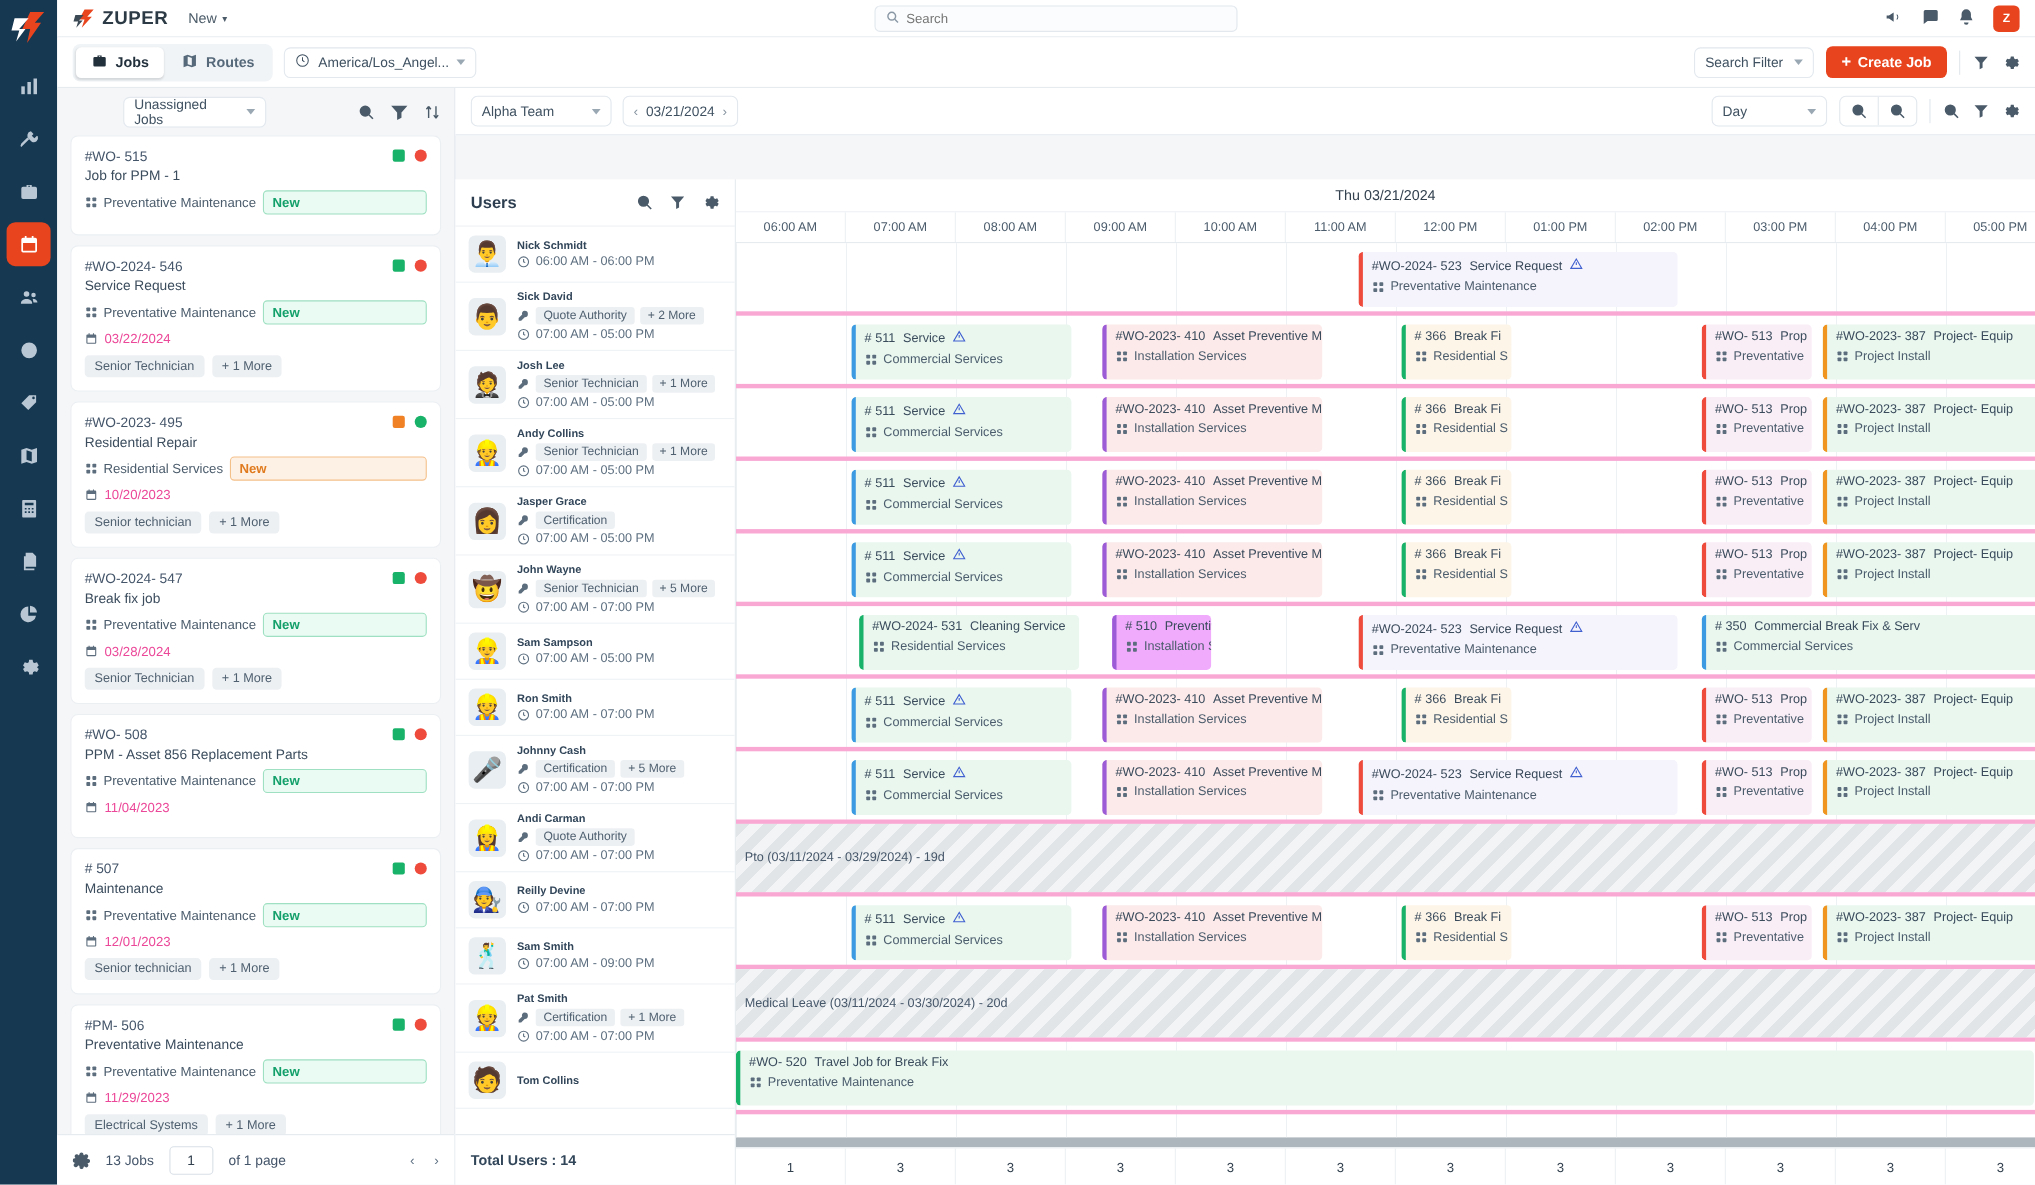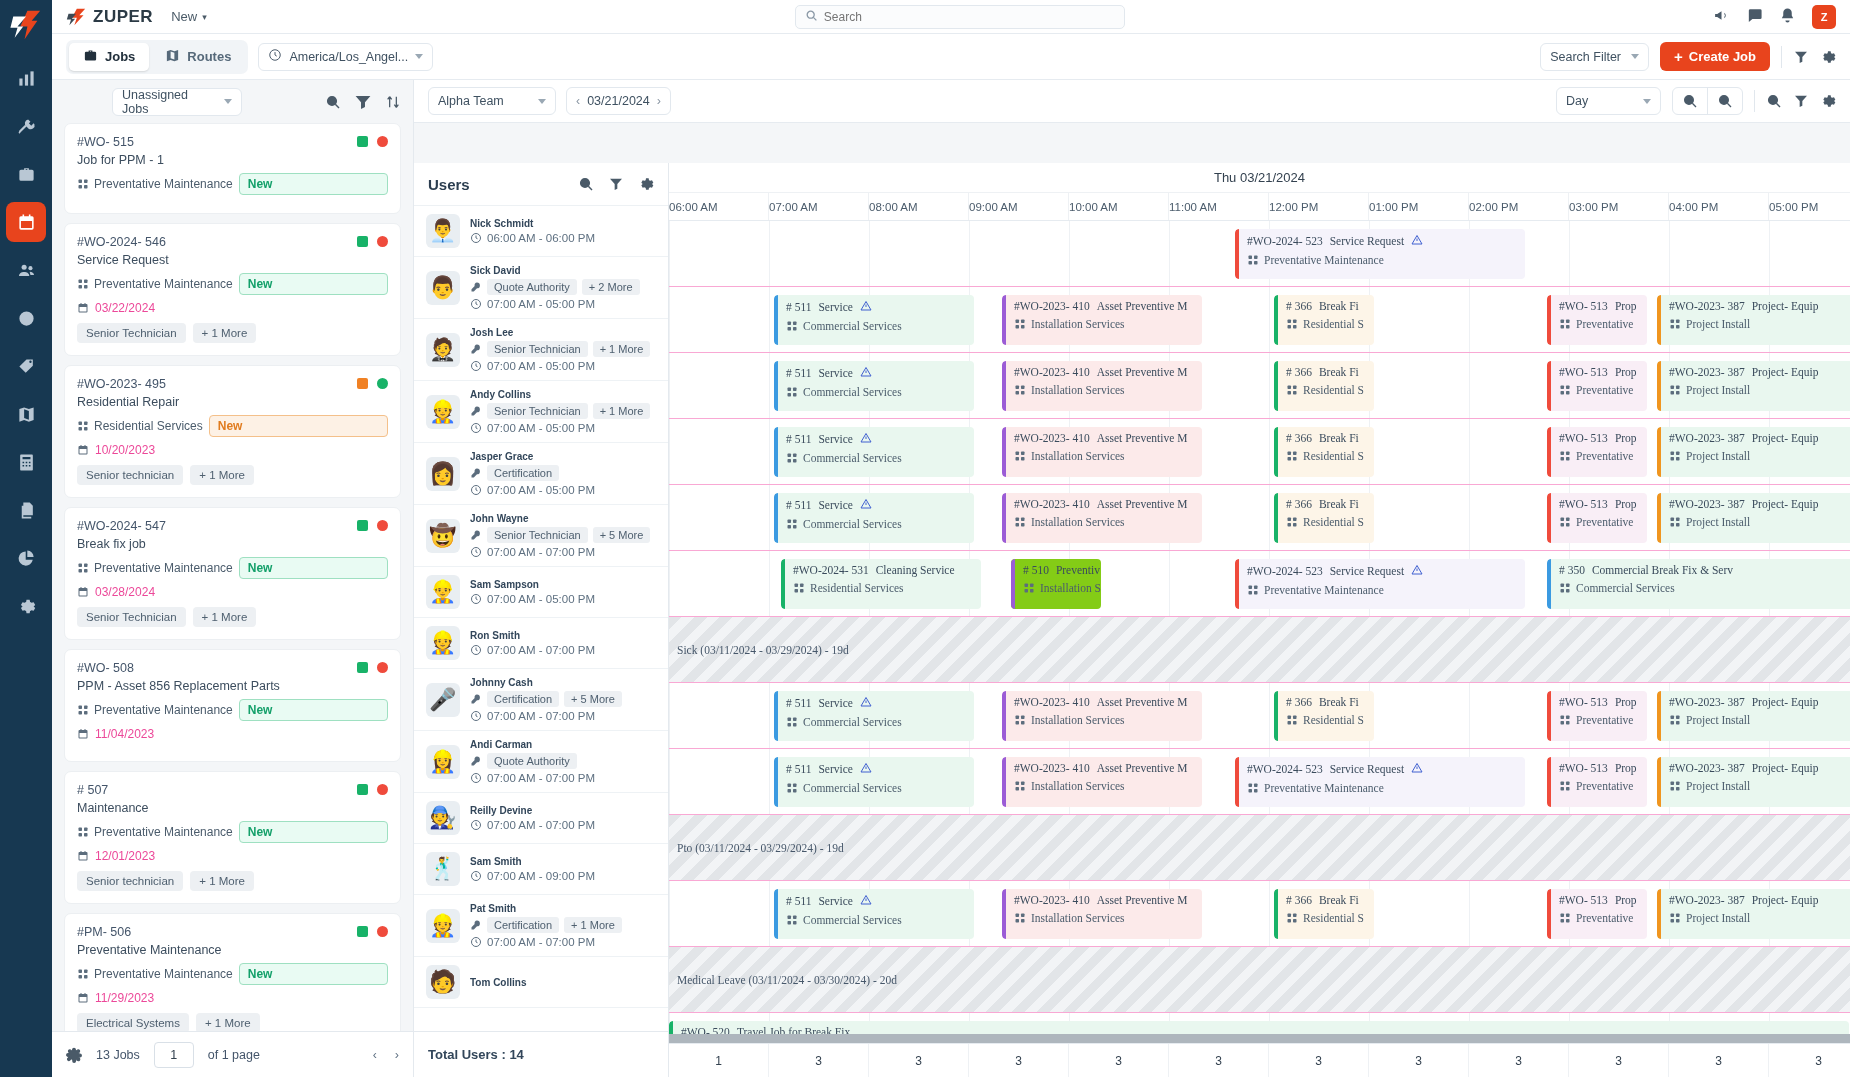--- a/index.html
+++ b/index.html
@@ -129,26 +129,26 @@
   .u-name { font-size:10px; font-weight:bold; color:#32465a; white-space:nowrap; overflow:hidden; }
   .u-skills { display:flex; align-items:center; gap:5px; }
   .u-skill { background:#edf0f3; border-radius:3px; font-size:11px; color:#4f6070; padding:2px 7px; white-space:nowrap; }
   .u-time { font-size:11.5px; color:#5e7081; display:flex; align-items:center; gap:5px; white-space:nowrap;}
   .users-foot { height:46px; border-top:1px solid #e4e9ee; display:flex; align-items:center; padding:0 14px; font-size:13px; font-weight:bold; color:#32465a; }
 
   
   .tl { flex:1; min-width:0; background:#fff; display:flex; flex-direction:column; position:relative; overflow:hidden;}
   .tl-daterow { height:30px; display:flex; align-items:center; justify-content:center; font-size:13px; color:#33414f; border-bottom:1px solid #eef1f4; }
   .tl-hours { height:28px; display:flex; border-bottom:1px solid #e6ebf0; }
-  .hcell { width:100px; flex:none; font-size:11.5px; color:#4b5c6c; line-height:28px; border-right:1px solid #eef1f4; }
+  .hcell { width:100px; flex:none; text-align:center; font-size:11.5px; color:#4b5c6c; line-height:28px; border-right:1px solid #eef1f4; }
   .tl-rows { flex:1; position:relative; overflow:hidden; }
   .grid-bg { position:absolute; inset:0;
     background-image:repeating-linear-gradient(to right,#eef1f4 0 1px,transparent 1px 100px);
     pointer-events:none; }
-  .trow { height:66px; border-bottom:1px solid #f9a8d4; position:relative;font-family:Liberation Serif, serif; }
+  .trow { height:66px; border-bottom:4px solid #f9a8d4; position:relative; }
   .blk {
     position:absolute; top:8px; height:50px; border-radius:4px; padding:5px 8px 5px 12px;
     overflow:hidden; font-size:11.5px; cursor:pointer;
   }
   .blk::before { content:""; position:absolute; left:0; top:0; bottom:0; width:4px; border-radius:4px 0 0 4px; background:var(--bar); }
   .blk .l1 { display:flex; gap:7px; align-items:center; color:#3a4b5c; white-space:nowrap; }
   .blk .l2 { display:flex; gap:5px; align-items:center; color:#4b5c6c; margin-top:6px; white-space:nowrap; }
   .blk .wo { color:#3a4b5c; }
   .blk .warn { color:#4060d0; }
   .leave {
@@ -1108,21 +1108,21 @@
                       <span class="wo">#WO-2024- 531</span>
                       <span>Cleaning Service</span>
                     </div>
                     <div class="l2"><svg class="icn" viewBox="0 0 24 24" fill="#5c6d7d">
                         <rect x="3" y="3" width="7" height="7" rx="1.5"></rect>
                         <rect x="14" y="3" width="7" height="7" rx="1.5"></rect>
                         <rect x="3" y="14" width="7" height="7" rx="1.5"></rect>
                         <rect x="14" y="14" width="7" height="7" rx="1.5"></rect>
                       </svg>Residential Services</div>
                   </div>
-                  <div class="blk" style="left: 342px; width: 90px; background: #84cc16; --bar: #9b5cd6;">
+                  <div class="blk" style="left: 342px; width: 90px; background: #f0abfc; --bar: #9b5cd6;">
                     <div class="l1">
                       <span class="wo"># 510</span>
                       <span>Preventiv</span>
                     </div>
                     <div class="l2"><svg class="icn" viewBox="0 0 24 24" fill="#5c6d7d">
                         <rect x="3" y="3" width="7" height="7" rx="1.5"></rect>
                         <rect x="14" y="3" width="7" height="7" rx="1.5"></rect>
                         <rect x="3" y="14" width="7" height="7" rx="1.5"></rect>
                         <rect x="14" y="14" width="7" height="7" rx="1.5"></rect>
                       </svg>Installation S</div>
@@ -1148,23 +1148,20 @@
                       <span class="wo"># 350</span>
                       <span>Commercial Break Fix &amp; Serv</span>
                     </div>
                     <div class="l2"><svg class="icn" viewBox="0 0 24 24" fill="#5c6d7d">
                         <rect x="3" y="3" width="7" height="7" rx="1.5"></rect>
                         <rect x="14" y="3" width="7" height="7" rx="1.5"></rect>
                         <rect x="3" y="14" width="7" height="7" rx="1.5"></rect>
                         <rect x="14" y="14" width="7" height="7" rx="1.5"></rect>
                       </svg>Commercial Services</div>
                   </div>
-                </div>
-                <div class="trow">
-                  <div class="leave">Sick (03/11/2024 - 03/29/2024) - 19d</div>
                 </div>
                 <div class="trow">
                   <div class="blk" style="left: 105px; width: 200px; background: rgb(233, 247, 239); --bar: #3b9ae1;">
                     <div class="l1">
                       <span class="wo"># 511</span>
                       <span>Service</span>
                       <span class="warn"><svg class="icn" viewBox="0 0 24 24" fill="none" stroke="#4060d0" stroke-width="2">
                           <path d="M12 3L2 20h20z"></path>
                           <path d="M12 9v5M12 17h.01"></path>
                         </svg></span>

